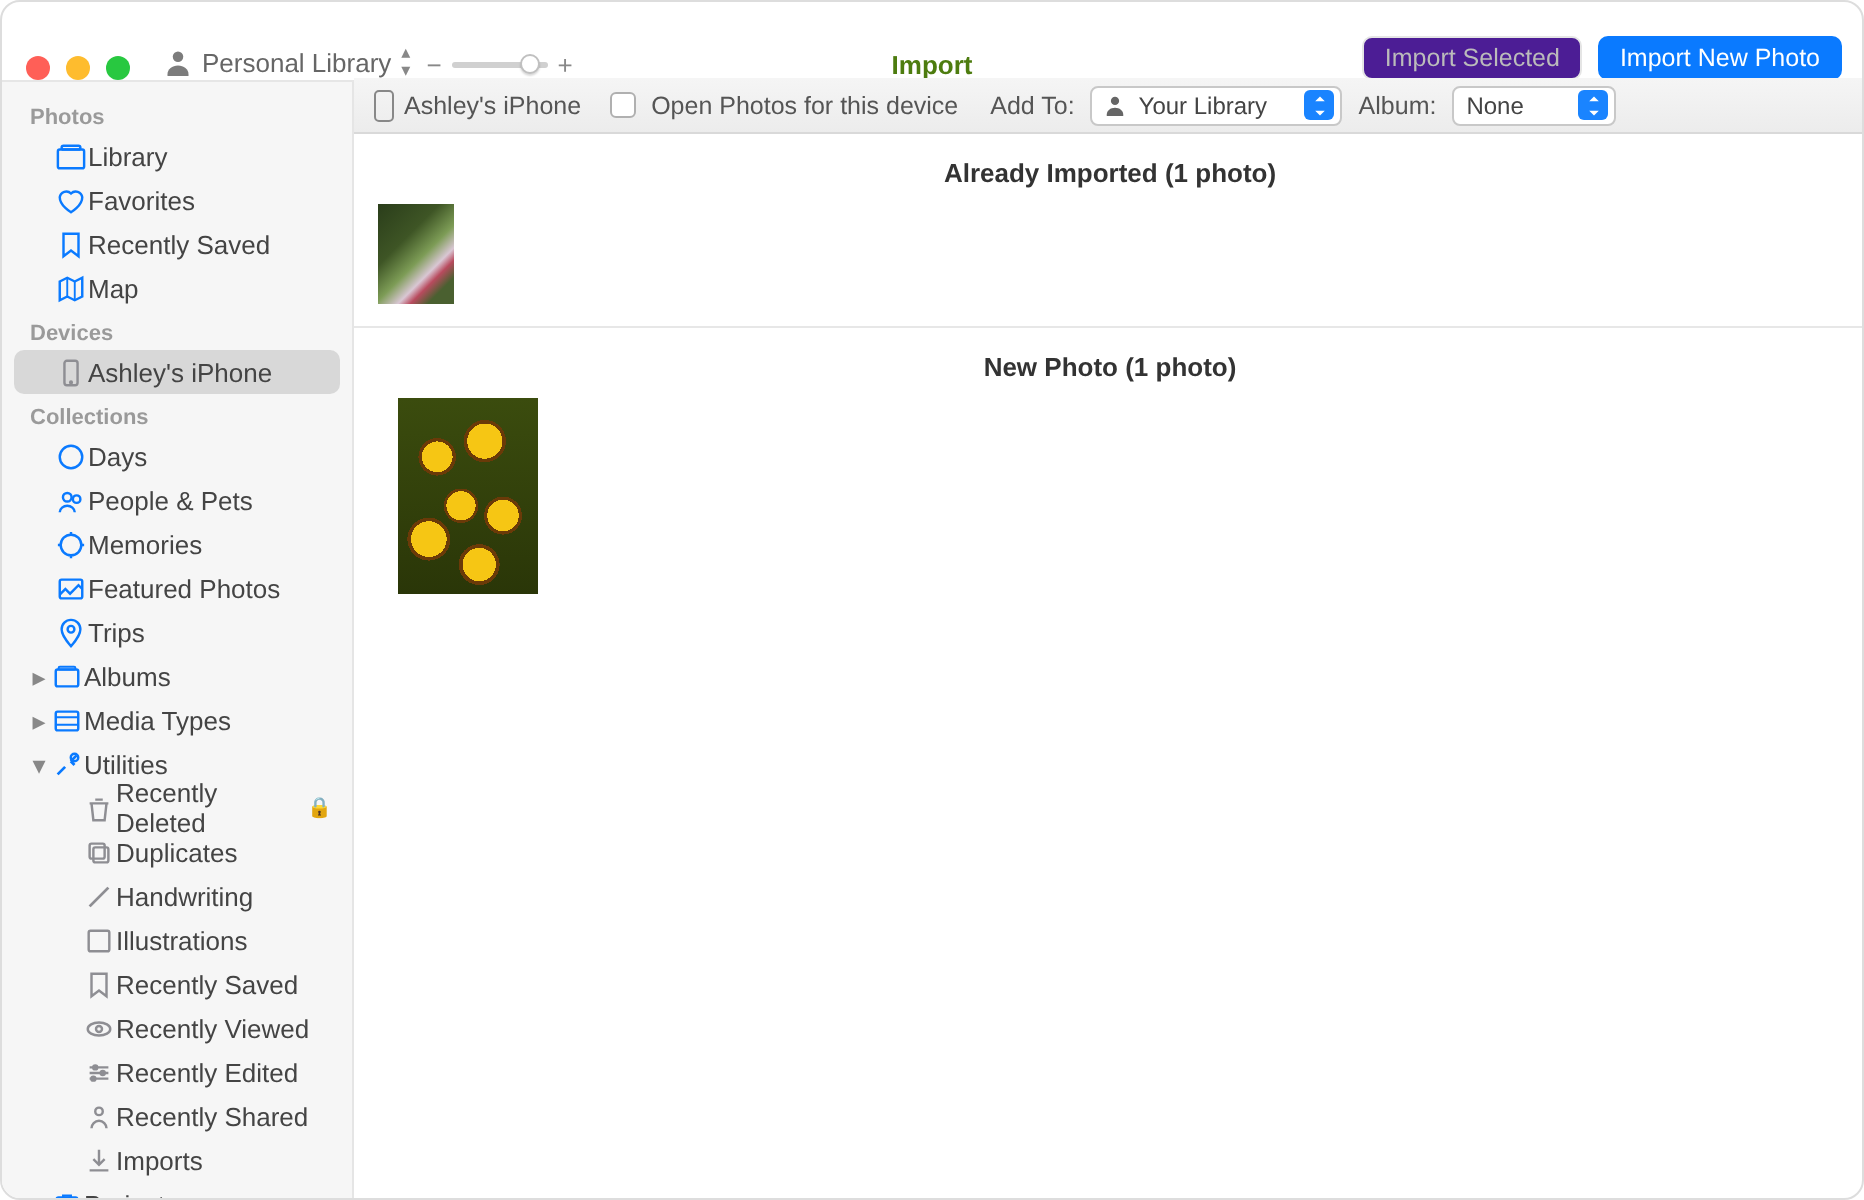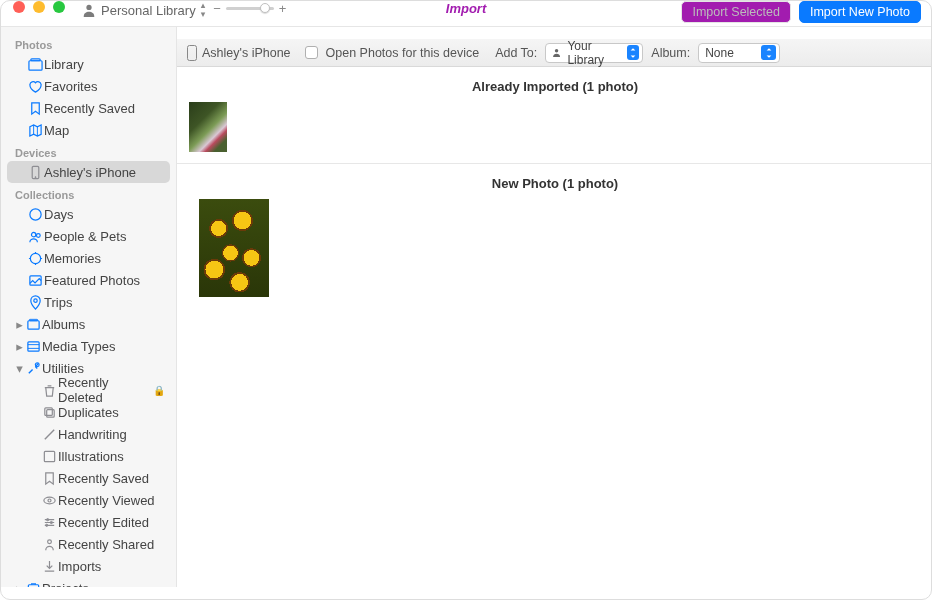--- a/index.html
+++ b/index.html
@@ -1,41 +1,41 @@
 <!DOCTYPE html>
 <html><head>
 <meta charset="utf-8">
 <style>
 * { box-sizing: border-box; margin: 0; padding: 0; }
 body { font-family: -apple-system, BlinkMacSystemFont, "Helvetica Neue", sans-serif; font-size: 13px; color: #333; background: #fff; width: 932px; height: 600px; overflow: hidden; border: 1px solid #ddd; border-radius: 10px; position: relative; }
-.titlebar { height: 26px; display: flex; align-items: flex-start; padding-left: 12px; border-bottom: 1px solid #e6e6e6; position: relative; }
+.titlebar { height: 26px; display: flex; align-items: flex-end; padding-left: 12px; border-bottom: 1px solid #e6e6e6; position: relative; margin-top: 14px; }
 .traffic { display: flex; gap: 8px; }
 .tl { width: 12px; height: 12px; border-radius: 50%; }
 .tl.red { background: #ff5f57; }
 .tl.yellow { background: #febc2e; }
 .tl.green { background: #28c840; }
 .library-chooser { margin-left: 17px; display: flex; align-items: center; gap: 5px; color: #666; cursor: default; }
 .person-icon-sm { width: 14px; height: 14px; fill: #7c7c7c; }
 .chevrons { font-size: 9px; color: #888; line-height: 1; display: flex; flex-direction: column; }
 .zoom { margin-left: 8px; display: flex; align-items: center; gap: 5px; color: #888; }
 .slider { width: 48px; height: 3px; background: #d0d0d0; border-radius: 2px; position: relative; }
 .slider-thumb { position: absolute; top: -4px; left: 34px; width: 10px; height: 10px; border-radius: 50%; background: #fff; border: 1px solid #c0c0c0; box-shadow: 0 1px 1px rgba(0,0,0,0.15); }
-.title-center { position: absolute; left: 50%; transform: translateX(-50%); font-weight: 600; color: #a21caf; font-style: italic; }
+.title-center { position: absolute; left: 50%; transform: translateX(-50%); font-weight: 600; color: #4d7c0f; }
 .title-right { position: absolute; right: 10px; display: flex; gap: 8px; }
 .btn { height: 22px; padding: 0 10px; border-radius: 5px; display: inline-flex; align-items: center; font-size: 12.5px; cursor: default; }
-.btn-disabled { background: #a21caf; color: #bbb; border: 1px solid #e5e5e5; }
+.btn-disabled { background: #4c1d95; color: #bbb; border: 1px solid #e5e5e5; }
 .btn-primary { background: #0a7aff; color: #fff; border: 1px solid #0a7aff; }
 .toolbar2 { height: 28px; background: linear-gradient(#f5f5f5,#ececec); border-bottom: 1px solid #d9d9d9; display: flex; align-items: center; padding: 0 10px; gap: 8px; font-size: 12.5px; color: #555; margin-left: 176px; }
 .device-ind { display: flex; align-items: center; gap: 5px; color: #555; }
 .phone-icon { width: 10px; height: 16px; border: 1.2px solid #888; border-radius: 2.5px; position: relative; }
 .checkbox { width: 13px; height: 13px; border: 1px solid #b0b0b0; border-radius: 3px; background: #fff; margin-left: 6px; }
 .popup { height: 20px; background: #fff; border: 1px solid #c8c8c8; border-radius: 4px; display: flex; align-items: center; padding: 0 3px 0 6px; font-size: 12px; color: #444; gap: 6px; }
 .popup .exp { width: 15px; height: 15px; background: #1a84ff; border-radius: 3px; display: flex; align-items: center; justify-content: center; margin-left: auto; }
 .popup .exp svg { width: 8px; height: 10px; fill: #fff; }
-.popup.w1 { width: 98px; }
+.popup.w1 { width: 126px; text-align: center; }
 .popup.w2 { width: 82px; }
 .main { display: flex; height: calc(100% - 38px); }
 .sidebar { width: 176px; background: #f6f6f6; border-right: 1px solid #e5e5e5; padding-top: 6px; overflow-y: auto; }
 .shdr { font-size: 11px; color: #9a9a9a; font-weight: 600; padding: 6px 12px 2px 14px; }
 .sitem { height: 22px; display: flex; align-items: center; padding-left: 20px; gap: 1px; color: #444; border-radius: 5px; margin: 0 6px; cursor: default; }
 .sitem.selected { background: #d8d8d8; }
 .sitem.collapsible { padding-left: 8px; }
 .sitem.sub { padding-left: 34px; }
 .disclosure { width: 9px; height: 9px; color: #888; display: flex; align-items: center; justify-content: center; flex-shrink: 0; }
 .sicon { width: 16px; height: 16px; display: flex; align-items: center; justify-content: center; flex-shrink: 0; }

